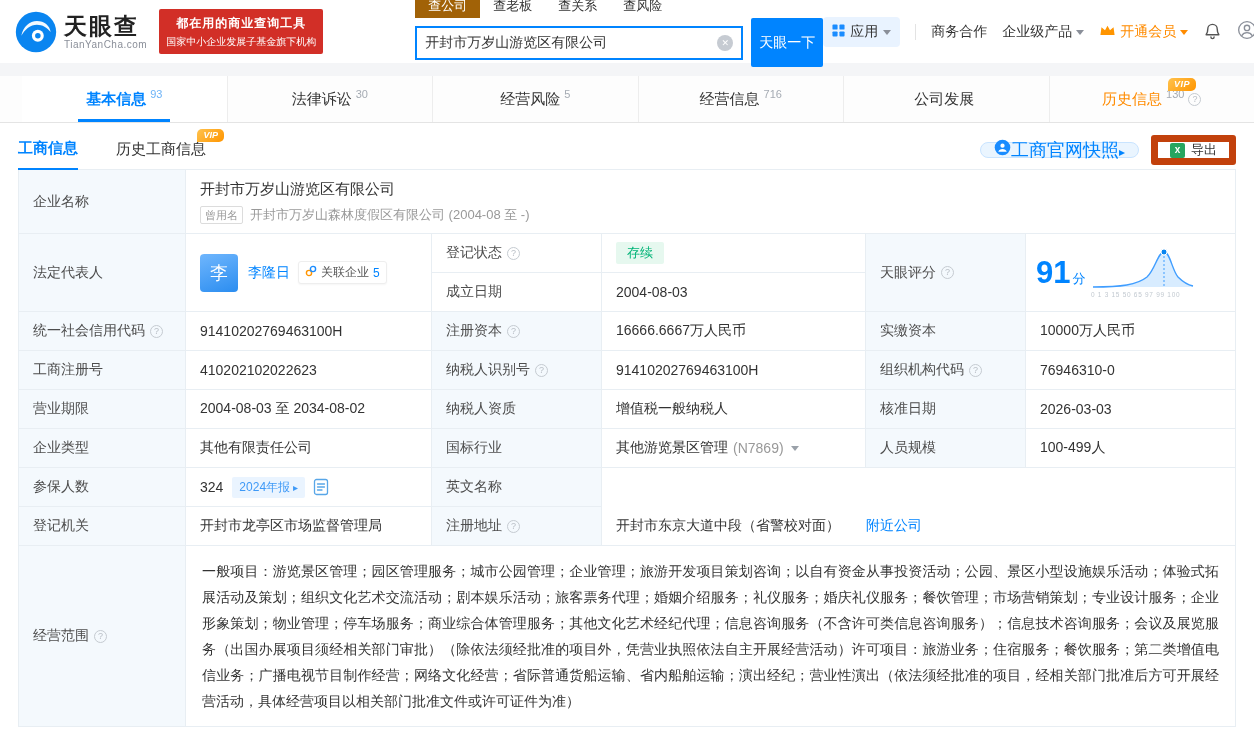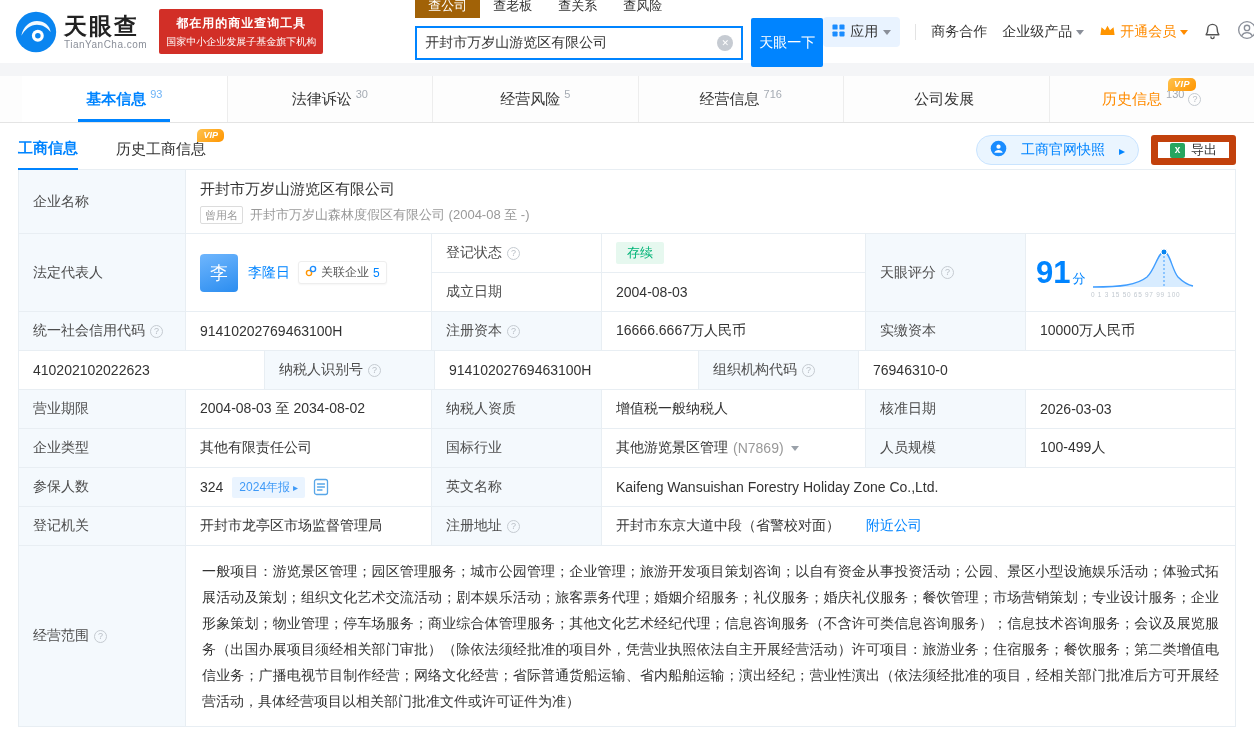--- a/index.html
+++ b/index.html
@@ -56,21 +56,21 @@
   .tab-label.history { color:#ff8b00; }
   .main-tab .info { margin-left:4px; }
   .vip-tag { position:absolute; top:2px; right:58px; background:linear-gradient(135deg,#ffc24d,#ff9500); color:#fff; font-size:9px; font-style:italic; font-weight:bold; padding:1px 6px 2px; border-radius:5px 5px 5px 0; letter-spacing:0.5px; }
 
   
   .sub-header { display:flex; align-items:center; padding:16px 18px 0; height:46px; }
   .sub-tab { font-size:15px; color:#333; margin-right:38px; padding-bottom:10px; cursor:pointer; position:relative; }
   .sub-tab.active { color:#0084ff; font-weight:bold; border-bottom:2px solid #0084ff; }
   .vip-tag-sm { position:absolute; top:-11px; right:-18px; background:linear-gradient(135deg,#ffc24d,#ff9500); color:#fff; font-size:9px; font-style:italic; font-weight:bold; padding:1px 6px 2px; border-radius:5px 5px 5px 0; }
   .sub-actions { margin-left:auto; display:flex; align-items:center; gap:12px; padding-bottom:8px; }
-  .snapshot-btn { display:flex; align-items:center; gap:14px; background:#eaf5ff; border:1px solid #c9e4ff; color:#0084ff; height:30px; border-radius:15px; padding:0 13px; font-size:14px; cursor:pointer; font-family:inherit; }
+  .snapshot-btn { display:flex; align-items:center; gap:0; background:#eaf5ff; border:1px solid #c9e4ff; color:#0084ff; height:16px; border-radius:15px; padding:0 13px; font-size:18px; cursor:pointer; font-family:inherit; }
   .arrow-r::after { content:"▸"; color:#0084ff; font-size:12px; }
   .export-btn { display:flex; align-items:center; gap:6px; background:#fff; border:7px solid #c2410c; border-radius:3px; height:30px; padding:0 12px; font-size:13px; color:#333; cursor:pointer; font-family:inherit; }
   .excel-icon { width:15px; height:15px; background:#27a560; border-radius:2px; position:relative; }
   .excel-icon::after { content:"x"; position:absolute; left:0; top:0; width:15px; height:15px; color:#fff; font-size:10px; font-weight:bold; line-height:14px; text-align:center; }
 
   
   .info-table { margin:0 18px 18px; border:1px solid #e8eef3; }
   .row { display:flex; }
   .cell { display:flex; align-items:center; padding:6px 14px; font-size:14px; color:#333; border-right:1px solid #e8eef3; border-bottom:1px solid #e8eef3; min-height:39px; }
   .row:last-child > .cell { border-bottom:none; }
@@ -358,20 +358,23 @@
       </div>
       <div class="cell lbl w-l3">
         <span>实缴资本</span>
       </div>
       <div class="cell w-v3">
         <span>10000万人民币</span>
       </div>
     </div>
 
     <div class="row">
+      <div class="cell lbl w-l1">
+        <span>工商注册号</span>
+      </div>
       <div class="cell w-v1">
         <span>410202102022623</span>
       </div>
       <div class="cell lbl w-l2">
         <span>纳税人识别号</span>
         <span class="info"></span>
       </div>
       <div class="cell w-v2">
         <span>91410202769463100H</span>
       </div>
@@ -438,23 +441,20 @@
         <span class="doc-icon">
           <svg width="18" height="18" viewBox="0 0 18 18" fill="none">
             <rect x="2.5" y="1.5" width="13" height="15" rx="2" stroke="#58a6e8" stroke-width="1.3"></rect>
             <path d="M5.5 6h7M5.5 9h7M5.5 12h4.5" stroke="#58a6e8" stroke-width="1.3" stroke-linecap="round"></path>
           </svg>
         </span>
       </div>
       <div class="cell lbl w-l2">
         <span>英文名称</span>
       </div>
-      <div class="cell rest">
-        <span>Kaifeng Wansuishan Forestry Holiday Zone Co.,Ltd.</span>
-      </div>
     </div>
 
     <div class="row">
       <div class="cell lbl w-l1">
         <span>登记机关</span>
       </div>
       <div class="cell w-v1">
         <span>开封市龙亭区市场监督管理局</span>
       </div>
       <div class="cell lbl w-l2">

